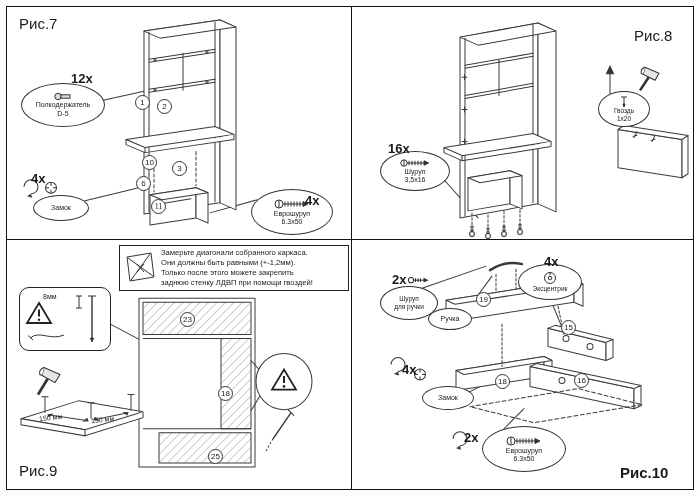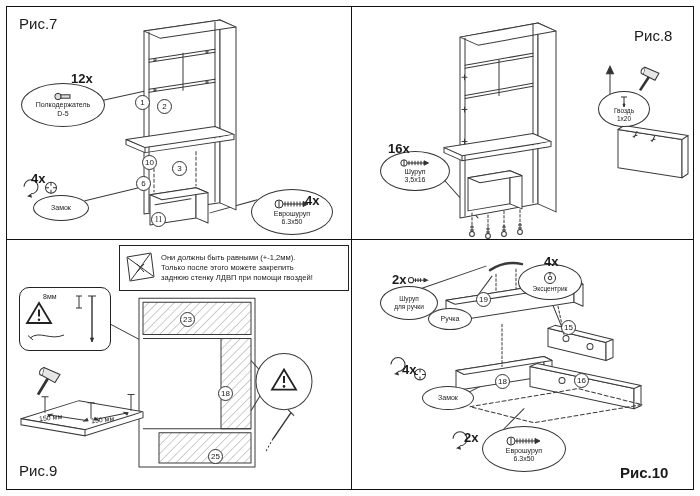--- a/index.html
+++ b/index.html
@@ -95,21 +95,21 @@
       </svg>
       <span class="t7">Еврошуруп</span>
       <span class="t7">6.3x50</span>
     </div>
     <div class="count" style="left:298px;top:186px;">4x</div>
     <div class="pnum" style="left:128px;top:88px;">1</div>
     <div class="pnum" style="left:150px;top:92px;">2</div>
     <div class="pnum" style="left:135px;top:148px;">10</div>
     <div class="pnum" style="left:165px;top:154px;">3</div>
     <div class="pnum" style="left:129px;top:169px;">6</div>
-    <div class="pnum" style="left:144px;top:205px;font-family:Liberation Serif, serif;">11</div>
+    <div class="pnum" style="left:144px;top:192px;font-family:Liberation Serif, serif;">11</div>
   </div>
 
   <div class="panel p-tr">
     <svg class="art" viewBox="0 0 341 231" preserveAspectRatio="none">
       <g fill="none" stroke="#3a3a3a" stroke-width="1" stroke-linejoin="round" stroke-linecap="round">
         <line x1="92" y1="172" x2="126" y2="210"></line>
         <line x1="271" y1="118" x2="285" y2="130"></line>
         <path d="M108,30 L186,16 L186,196 L108,210 Z" fill="#fff"></path>
         <path d="M186,16 L204,24 L204,204 L186,196 Z" fill="#fff"></path>
         <path d="M108,30 L126,38 L204,24 L186,16 Z" fill="#fff"></path>
@@ -234,20 +234,21 @@
     </svg>
     <div class="note-box" style="left:112px;top:5px;width:230px;height:46px;">
       <svg width="34" height="38" viewBox="0 0 34 38">
         <g fill="none" stroke="#333" stroke-width="1">
           <path d="M4,8 L28,4 L31,28 L7,32 Z"></path>
           <path d="M5,9 L30,27 M27,5 L8,31"></path>
           <path d="M14,15 l7,8 m0,-8 l-7,8"></path>
         </g>
       </svg>
       <div class="note-text">
+        <span>Замерьте диагонали собранного каркаса.</span>
         <span>Они должны быть равными (+-1,2мм).</span>
         <span>Только после этого можете закрепить</span>
         <span>заднюю стенку ЛДВП при помощи гвоздей!</span>
       </div>
     </div>
     <div class="roundbox" style="left:12px;top:47px;width:90px;height:62px;">
       <svg width="88" height="60" viewBox="0 0 88 60">
         <g transform="translate(6,14)" stroke="#222" fill="none">
           <path d="M13,1 L25,21 H1 Z" stroke-width="1.8"></path>
           <path d="M13,7.5 V14.5" stroke-width="2"></path>

